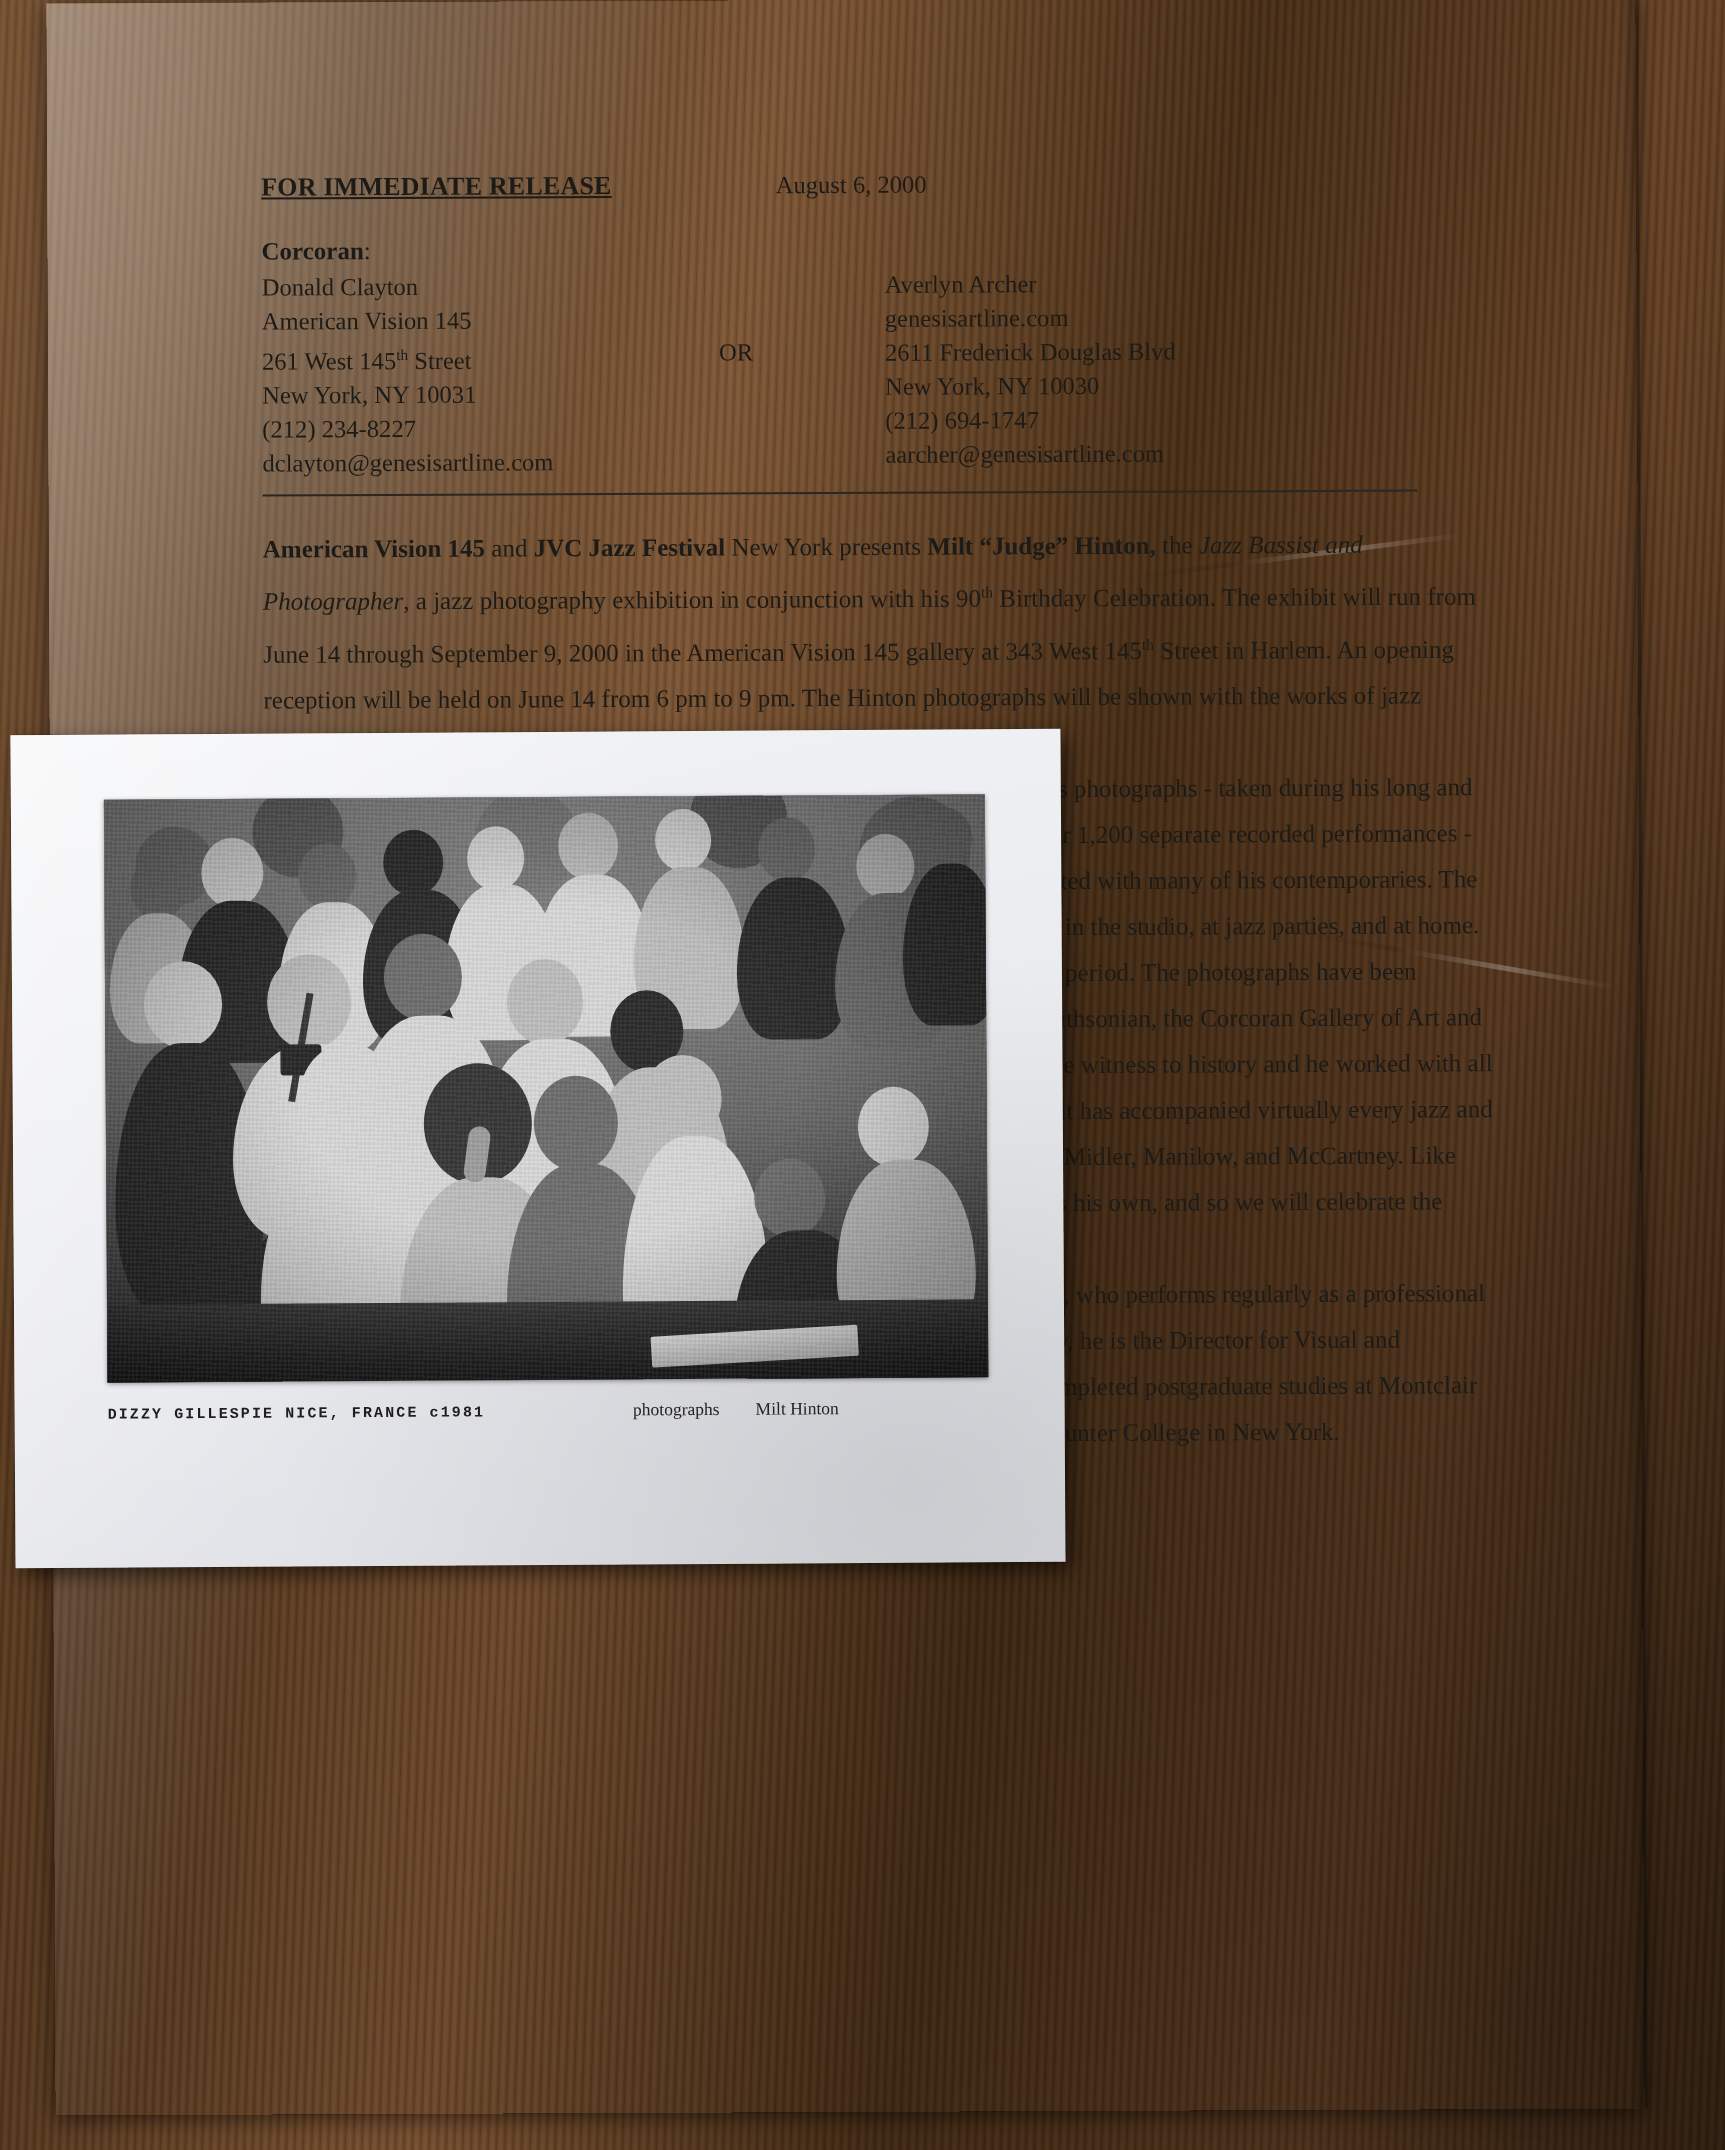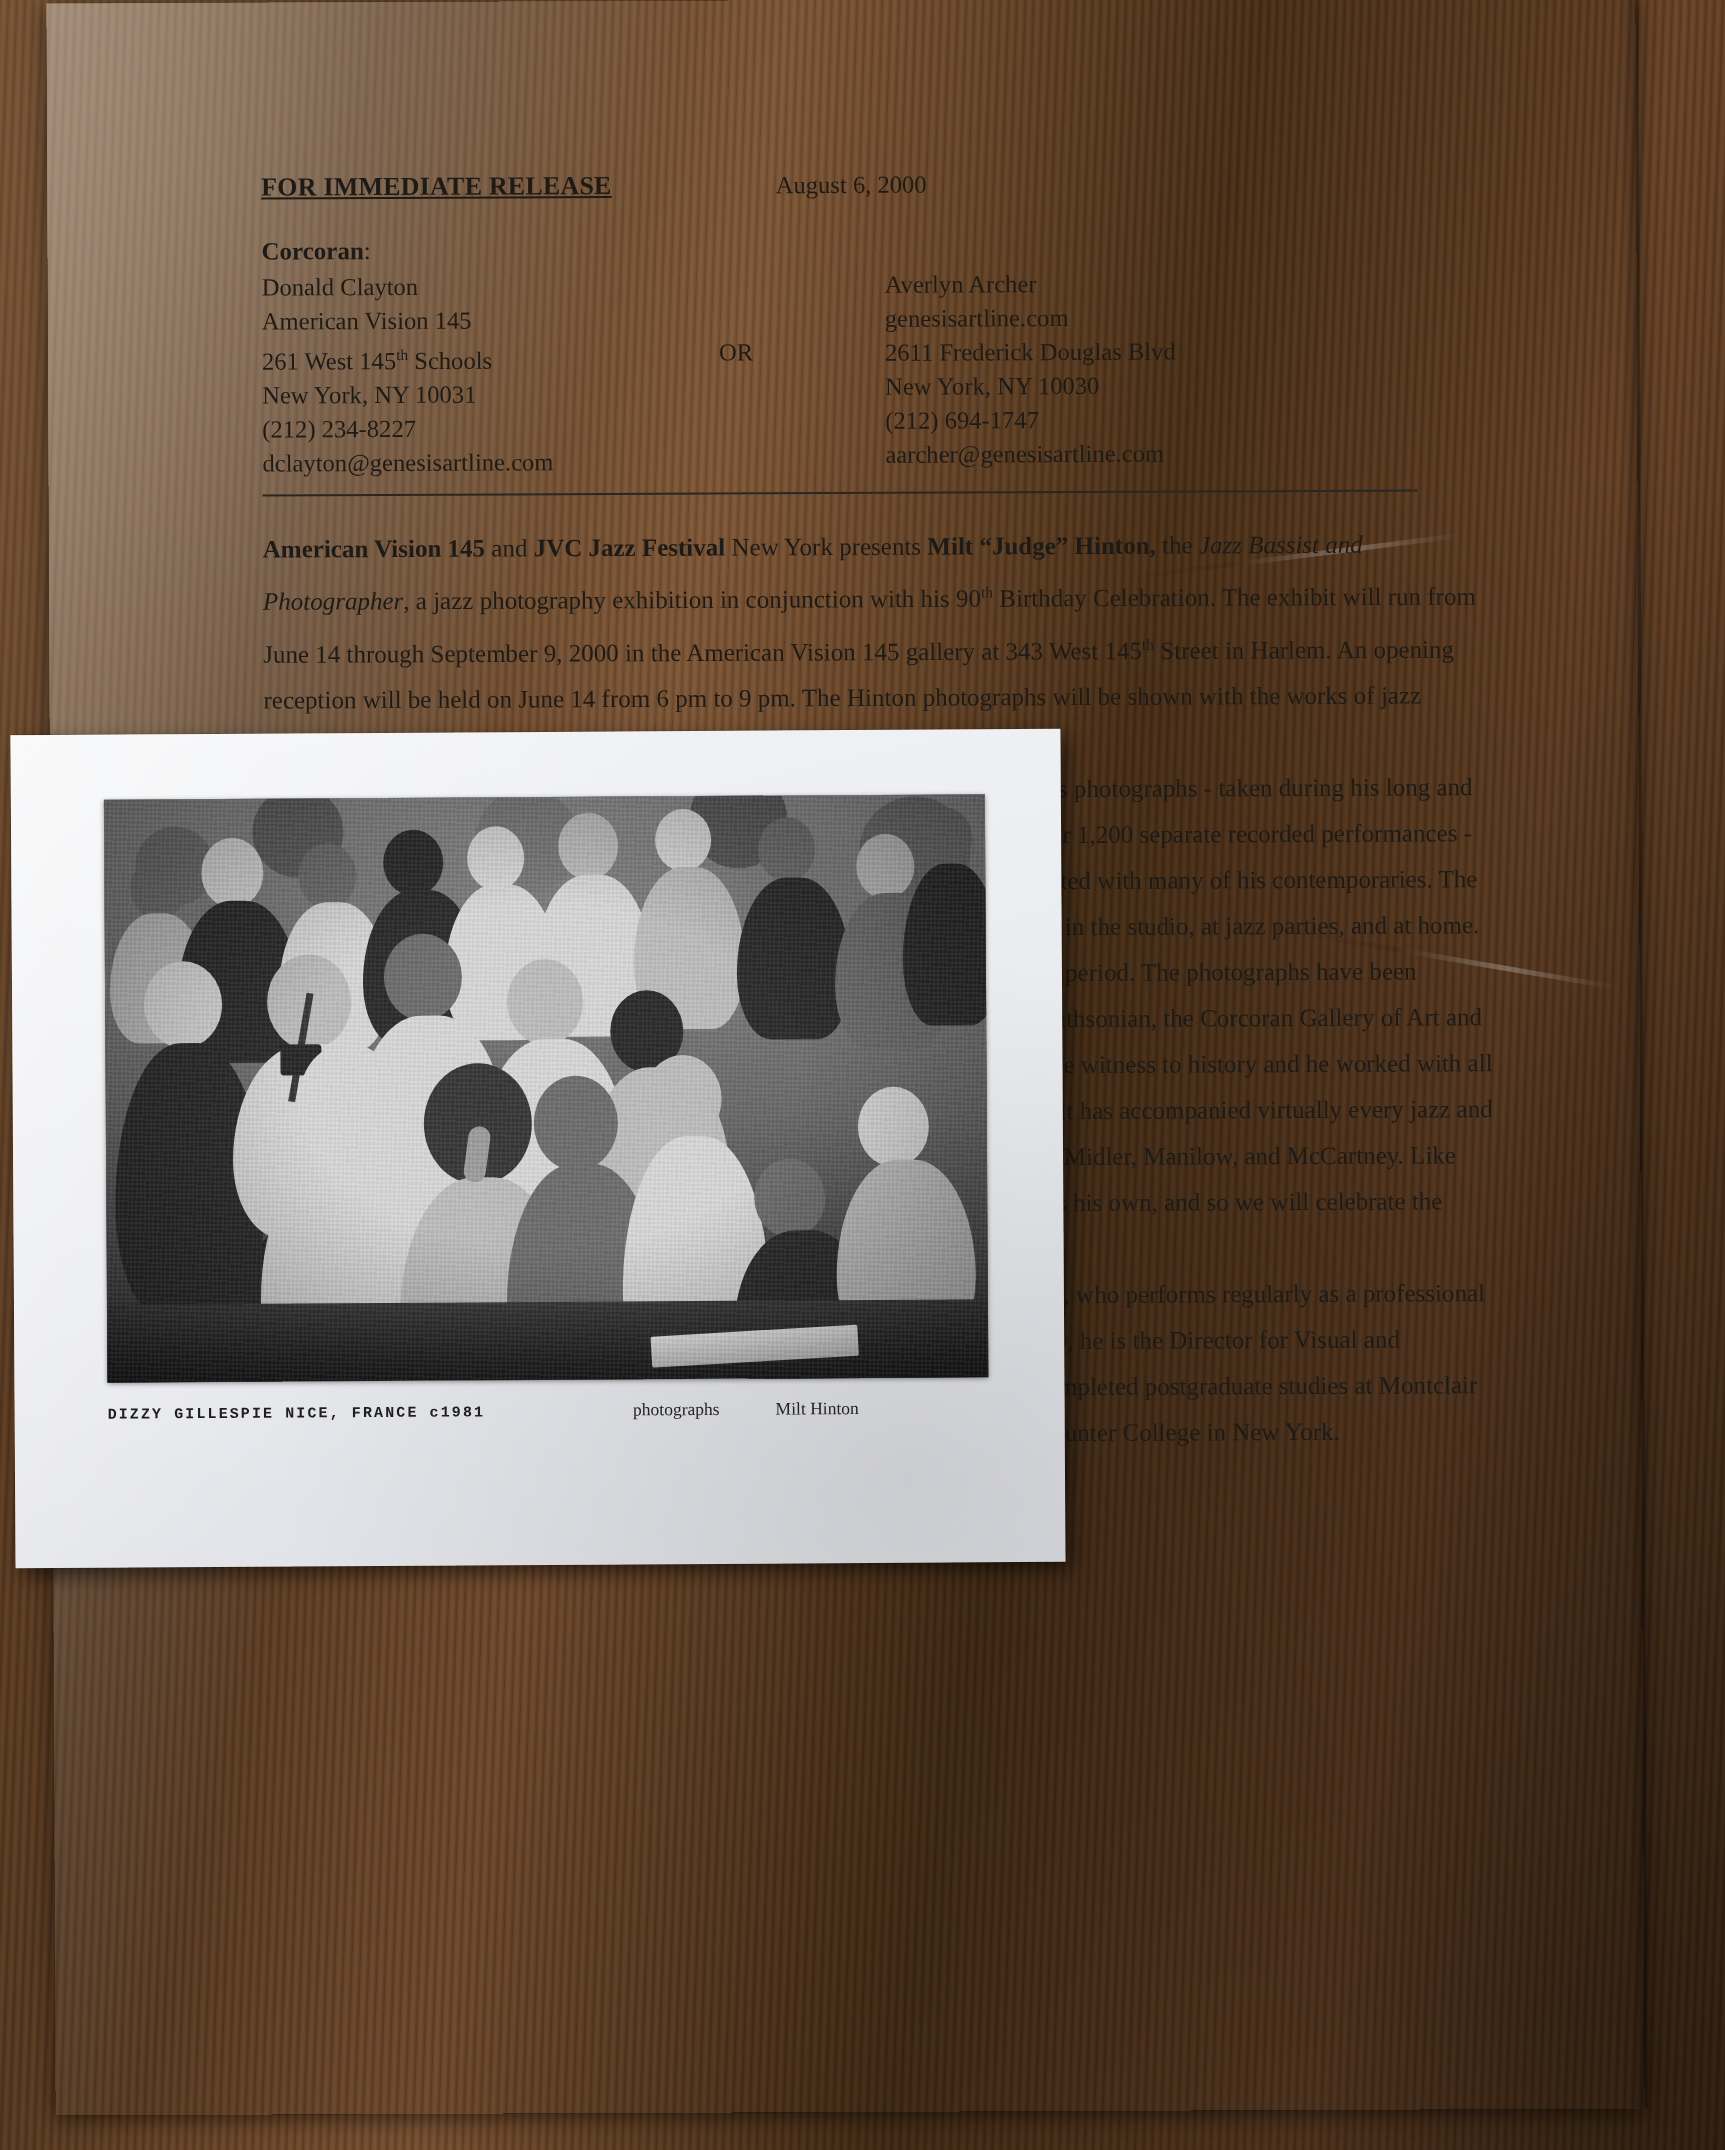--- a/index.html
+++ b/index.html
@@ -234,21 +234,21 @@
     font-weight: bold;
     white-space: nowrap;
   }
   .cap-credit-label {
     margin-left: 148px;
     font-size: 17.5px;
     color: #23231f;
     white-space: nowrap;
   }
   .cap-credit-name {
-    margin-left: 56px;
+    margin-left: 36px;
     font-size: 17.5px;
     color: #23231f;
     white-space: nowrap;
   }
 
   
   .crease {
     position: absolute;
     background: linear-gradient(90deg, rgba(0,0,0,0.0), rgba(0,0,0,0.10), rgba(255,255,255,0.25), rgba(0,0,0,0.0));
     pointer-events: none;
@@ -275,21 +275,21 @@
       </div>
 
       <div class="contact-label">
         <b>Corcoran</b><span>:</span>
       </div>
 
       <div class="contacts">
         <div class="col-left">
           <div>Donald Clayton</div>
           <div>American Vision 145</div>
-          <div><span>261 West 145</span><span class="sup">th</span><span> Schools</span></div>
+          <div><span>261 West 145</span><span class="sup">th</span><span> Street</span></div>
           <div>New York, NY 10031</div>
           <div>(212) 234-8227</div>
           <div>dclayton@genesisartline.com</div>
         </div>
 
         <div class="col-or">OR</div>
 
         <div class="col-right">
           <div>Averlyn Archer</div>
           <div>genesisartline.com</div>

